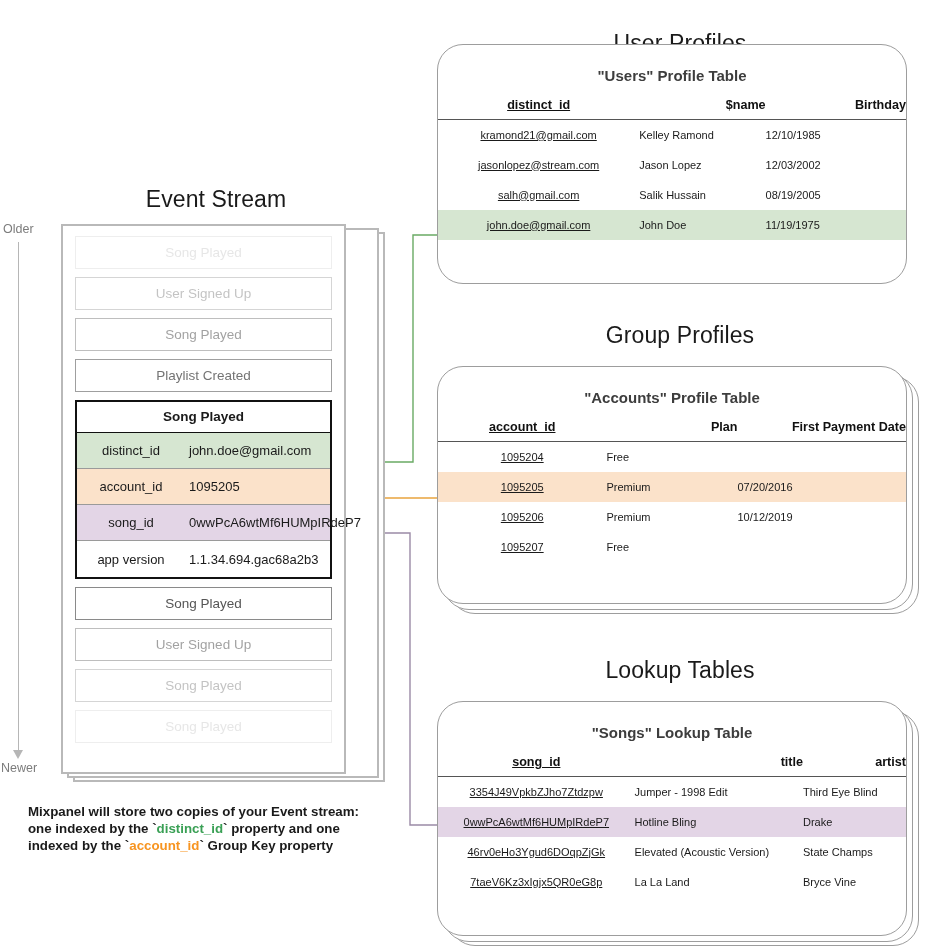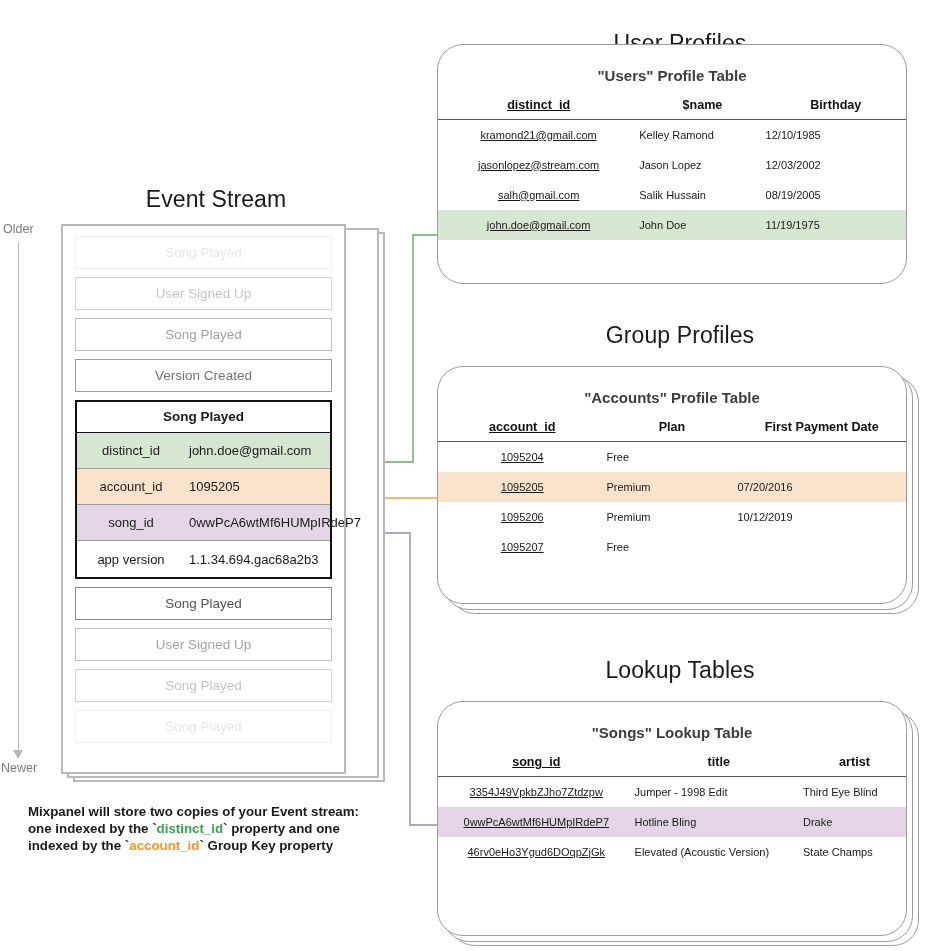--- a/index.html
+++ b/index.html
@@ -151,21 +151,21 @@
     width: 100%;
     border-collapse: collapse;
     margin-top: 12px;
     table-layout: fixed;
   }
   table.dt th {
     font-size: 12.6px;
     font-weight: bold;
     color: #111111;
     padding: 2px 0 7px 0;
-    text-align: center;
+    text-align: right;
     border-bottom: 1.4px solid #555555;
   }
   table.dt th.keycol {
     text-align: center;
     text-decoration: underline;
   }
   table.dt td {
     font-size: 11px;
     color: #1a1a1a;
     height: 30px;
@@ -217,21 +217,21 @@
   <div class="section-title" style="left:60px;top:186px;width:312px;">Event Stream</div>
 
   <div class="stream-stack">
     <div class="stream-back" style="left:73px;top:232px;width:312px;height:550px;"></div>
     <div class="stream-back" style="left:67px;top:228px;width:312px;height:550px;"></div>
     <div class="stream-panel" style="left:61px;top:224px;width:285px;height:550px;">
       <div id="evts-above">
           <div class="evt f1"><span>Song Played</span></div>
           <div class="evt f2"><span>User Signed Up</span></div>
           <div class="evt f3"><span>Song Played</span></div>
-          <div class="evt f4"><span>Version Created</span></div>
+          <div class="evt f4"><span>Playlist Created</span></div>
         </div>
       <div class="evt-card">
         <div class="evt-head">Song Played</div>
         <div id="evt-props">
             <div class="prop-row row-green">
               <div class="prop-key">distinct_id</div>
               <div class="prop-val">john.doe@gmail.com</div>
             </div>
             <div class="prop-row row-orange">
               <div class="prop-key">account_id</div>
@@ -385,18 +385,23 @@
             <tr class="hl-purple">
               <td class="keycol">0wwPcA6wtMf6HUMpIRdeP7</td>
               <td>Hotline Bling</td>
               <td>Drake</td>
             </tr>
             <tr class="">
               <td class="keycol">46rv0eHo3Ygud6DOqpZjGk</td>
               <td>Elevated (Acoustic Version)</td>
               <td>State Champs</td>
             </tr>
+            <tr class="">
+              <td class="keycol">7taeV6Kz3xIgjx5QR0eG8p</td>
+              <td>La La Land</td>
+              <td>Bryce Vine</td>
+            </tr>
           </tbody>
         </table>
     </div>
   </div>
 
 </div>
 
 </body></html>

